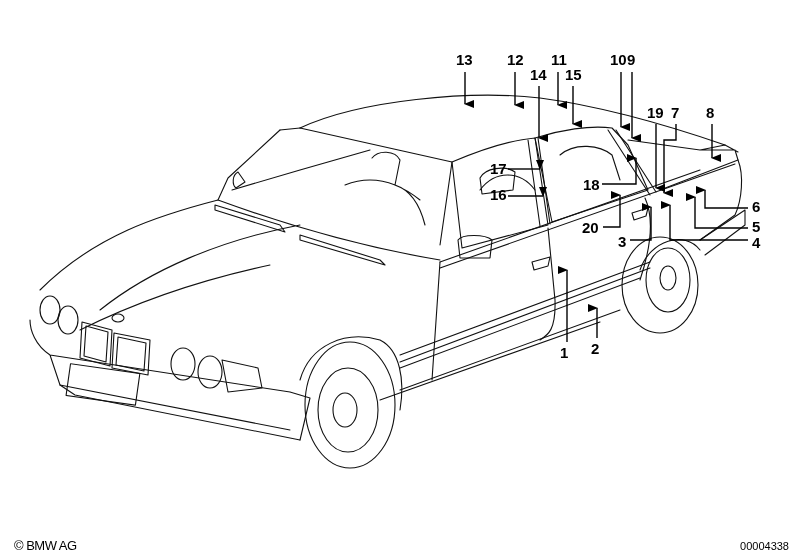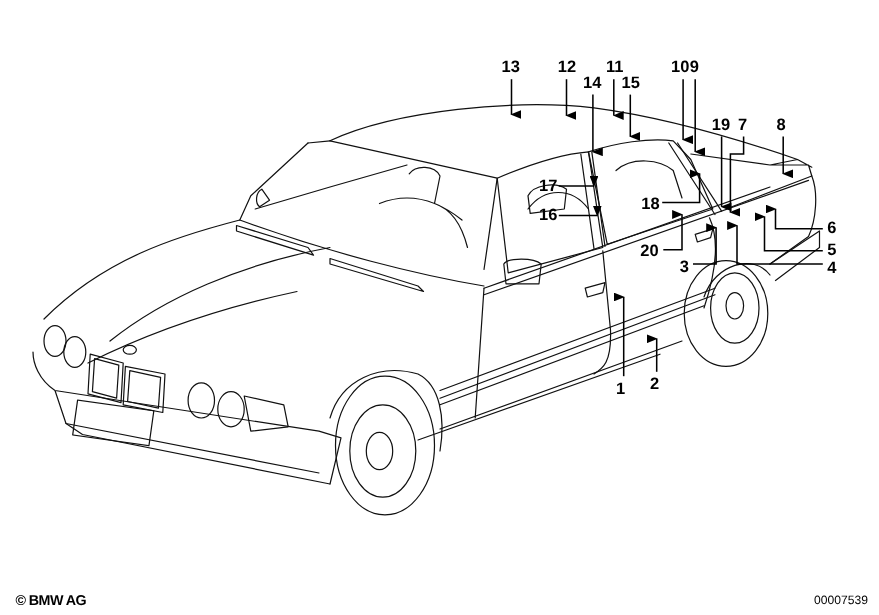--- a/index.html
+++ b/index.html
@@ -2,21 +2,21 @@
 <html><head>
 <meta charset="utf-8">
 <style>
   html, body { margin:0; padding:0; background:#ffffff; }
   body { width:799px; height:559px; position:relative; overflow:hidden; font-family:"Liberation Sans", sans-serif; }
   #diagram { position:absolute; left:0; top:0; width:799px; height:559px; }
   .car line, .car path, .car ellipse, .car rect, .car polyline, .car polygon { fill:none; stroke:#111; stroke-width:1.1; stroke-linejoin:round; stroke-linecap:round; }
   .leader { stroke:#000; stroke-width:1.4; fill:none; }
   .arrowhead { fill:#000; stroke:none; }
   .callout-num { font-family:"Liberation Sans", sans-serif; font-weight:bold; font-size:15px; fill:#000; }
-  .footer-left { position:absolute; left:14px; top:538px; font-size:13px; font-weight:bold; color:#000; letter-spacing:-0.5px; }
+  .footer-left { position:absolute; left:14px; top:538px; font-size:13px; font-weight:normal; color:#000; letter-spacing:-0.5px; }
   .footer-right { position:absolute; right:10px; top:540px; font-size:11px; color:#000; }
 </style>
 </head>
 <body>
 
 <svg id="diagram" viewBox="0 0 799 559" xmlns="http://www.w3.org/2000/svg">
   <defs>
     <marker id="ah" markerWidth="8" markerHeight="10" refX="4" refY="9" orient="auto" markerUnits="userSpaceOnUse">
       <path class="arrowhead" d="M0,0 L8,0 L4,10 Z"></path>
     </marker>
@@ -184,13 +184,13 @@
     </g>
 
     <g>
       <text class="callout-num" x="591" y="354">2</text>
       <line class="leader" x1="597" y1="338" x2="597" y2="308" marker-end="url(#ah)"></line>
     </g>
   </g>
 </svg>
 
 <div class="footer-left">© BMW AG</div>
-<div class="footer-right">00007539</div>
+<div class="footer-right">00004338</div>
 
 </body></html>

